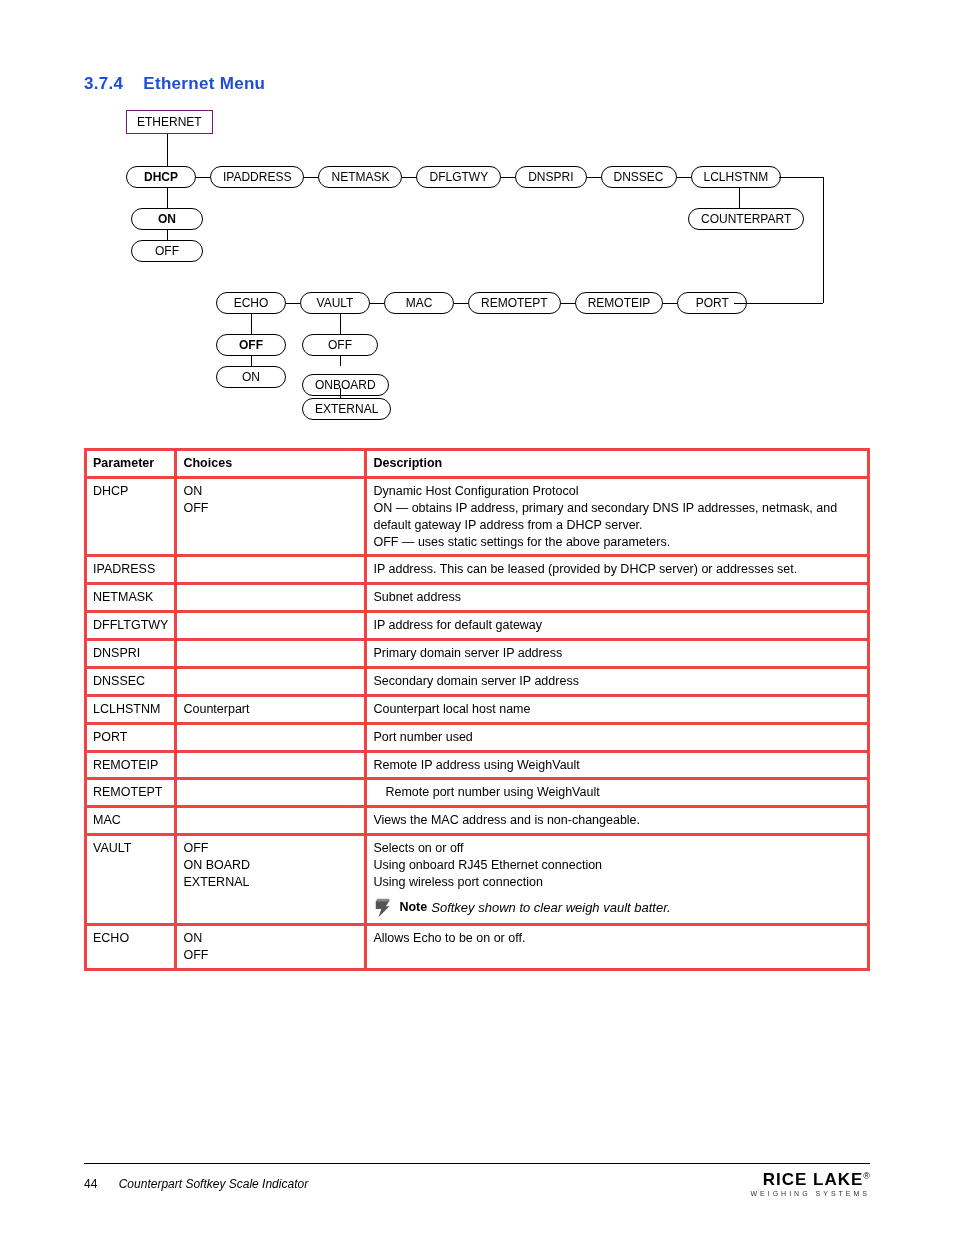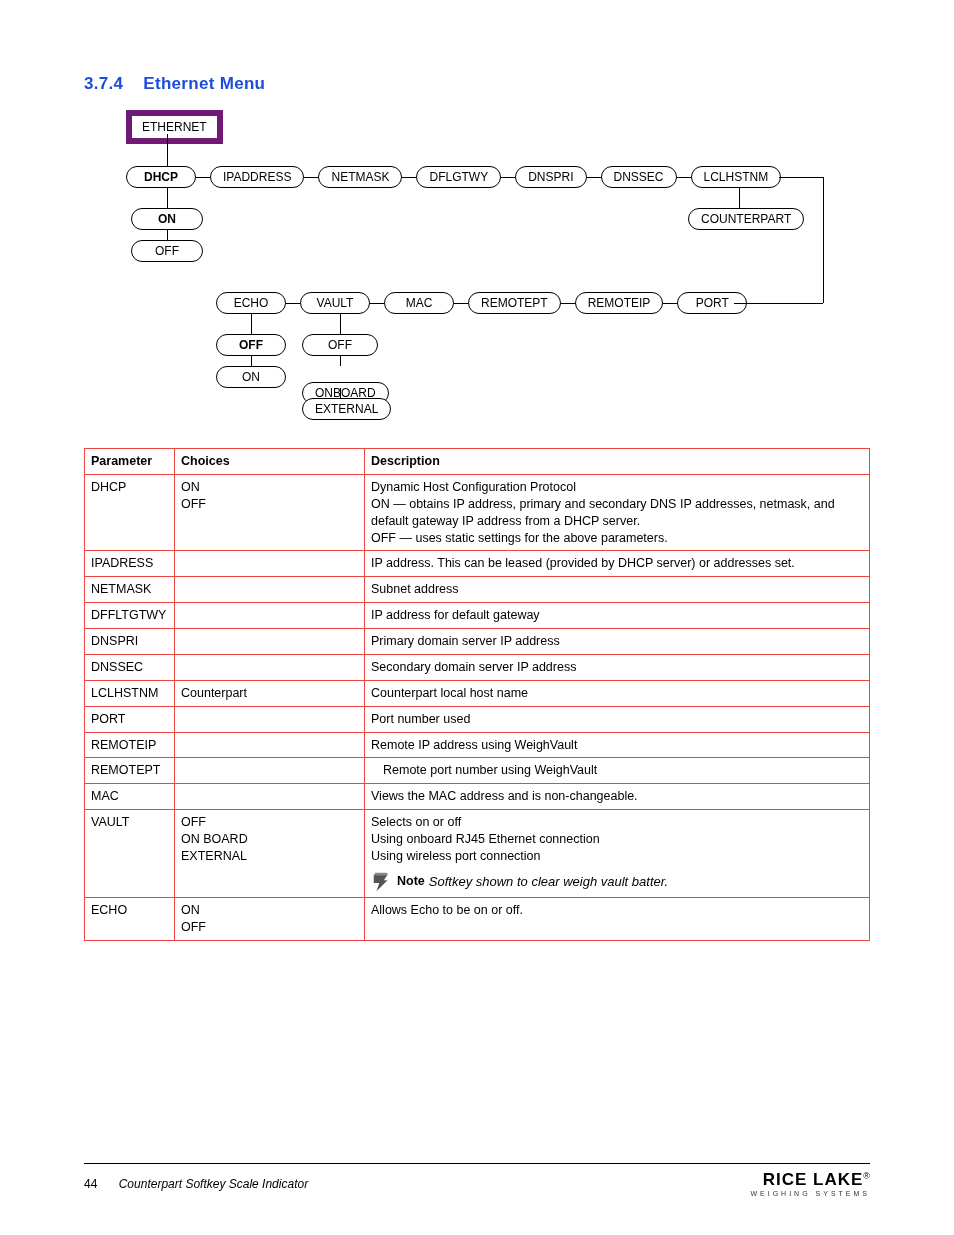--- a/index.html
+++ b/index.html
@@ -23,21 +23,21 @@
   .heading .num { margin-right: 20px; }
   .node-rect, .node-round {
     font-size: 12px;
     display: inline-flex;
     align-items: center;
     justify-content: center;
     background: #fff;
     position: relative;
   }
   .node-rect {
-    border: 6px solid #701a75;
+    border: 1px solid #701a75;
     padding: 4px 10px;
     min-width: 80px;
   }
   .node-round {
     border: 1px solid #000;
     border-radius: 12px;
     padding: 3px 12px;
     min-width: 70px;
   }
   .bold { font-weight: bold; }
@@ -47,21 +47,21 @@
   .vline { position: absolute; border-left: 1px solid #000; }
   .hline { position: absolute; border-top: 1px solid #000; }
 
   table.param {
     width: 100%;
     border-collapse: collapse;
     font-size: 12.5px;
     margin-top: 8px;
   }
   table.param th, table.param td {
-    border: 1px solid #ef4444;
+    border: 3px solid #ef4444;
     padding: 4px 6px;
     text-align: left;
     vertical-align: top;
     line-height: 1.35;
   }
   table.param th {
     font-weight: bold;
   }
   .col-param { width: 90px; }
   .col-choices { width: 190px; }
@@ -161,21 +161,21 @@
   <div class="hline" style="left:650px; top:193px; width:89px;"></div>
 
   <div class="vline" style="left:167px; top:204px; height:20px;"></div>
   <div class="node-round bold dg-abs" style="left:132px; top:224px; min-width:70px;">OFF</div>
   <div class="vline" style="left:167px; top:246px; height:10px;"></div>
   <div class="node-round dg-abs" style="left:132px; top:256px; min-width:70px;">ON</div>
 
   <div class="vline" style="left:256px; top:204px; height:20px;"></div>
   <div class="node-round dg-abs" style="left:218px; top:224px; min-width:76px;">OFF</div>
   <div class="vline" style="left:256px; top:246px; height:10px;"></div>
-  <div class="node-round dg-abs" style="left:218px; top:272px; min-width:76px;text-align:right;">ONBOARD</div>
+  <div class="node-round dg-abs" style="left:218px; top:264px; min-width:76px;text-align:right;">ONBOARD</div>
   <div class="vline" style="left:256px; top:278px; height:10px;"></div>
   <div class="node-round dg-abs" style="left:218px; top:288px; min-width:76px;">EXTERNAL</div>
 </div>
 
 <table class="param">
   <thead>
     <tr>
       <th class="col-param">Parameter</th>
       <th class="col-choices">Choices</th>
       <th>Description</th>

